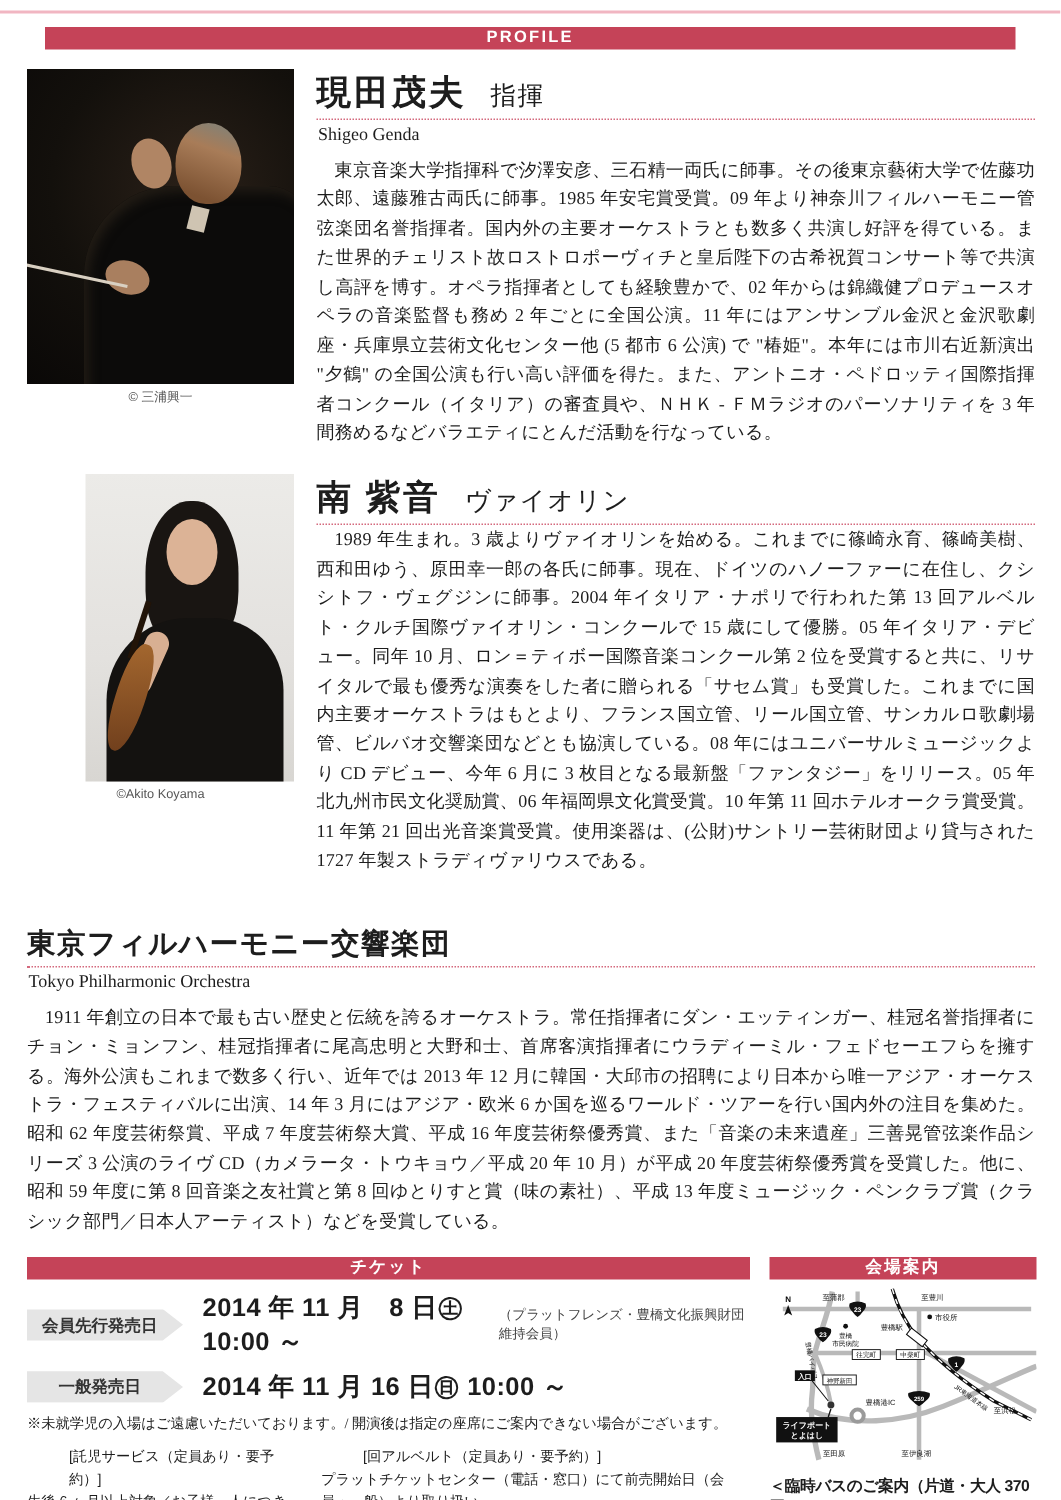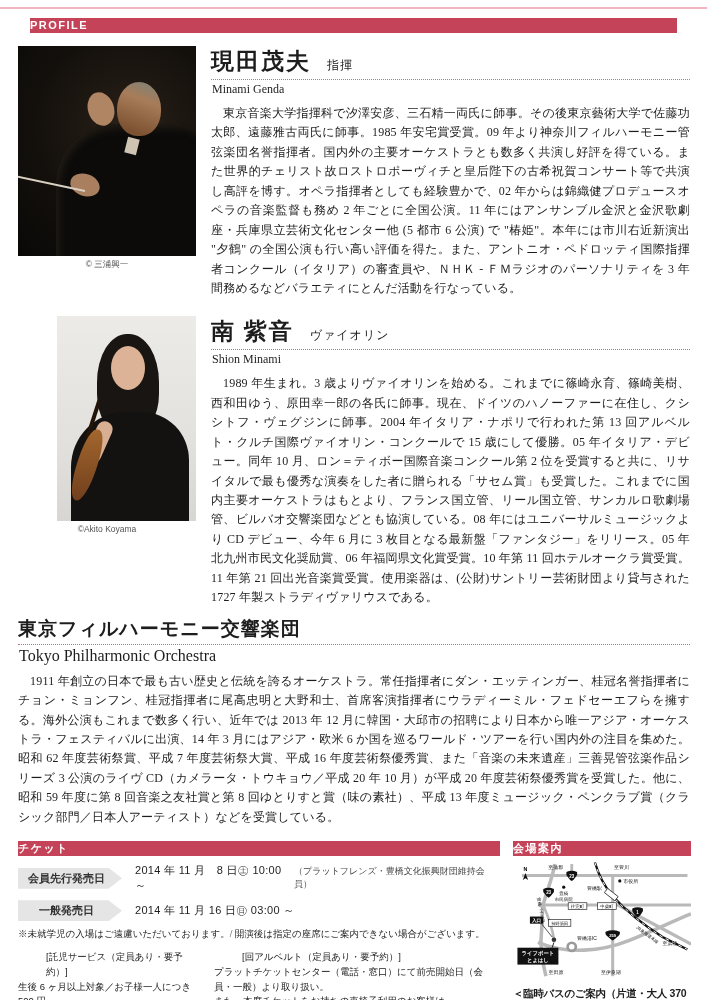--- a/index.html
+++ b/index.html
@@ -2,38 +2,38 @@
 <html lang="ja"><head>
 <meta charset="utf-8">
 <style>
   * { margin:0; padding:0; box-sizing:border-box; }
   html,body { width:707px; background:#fff; }
   body { height:1000px; overflow:hidden; position:relative;
          font-family:"Liberation Serif","DejaVu Serif",serif; color:#1d1d1d; }
 
   .top-rule { margin-top:7px; height:2px; background:#f1b6c2; width:100%; }
 
-  .red-bar { background:#c54358; color:#fff; 
+  .red-bar { background:#c54358; color:#fff; text-align:center;
              font-family:"Liberation Sans","DejaVu Sans",sans-serif;
              font-weight:bold; font-size:11px; height:15px; line-height:15px;
              letter-spacing:1.5px; }
   .profile-bar { margin:9px 30px 0 30px; }
 
   .content { padding:0 17px 0 18px; }
 
   
   .profile-row { display:flex; margin-top:13px; }
   .photo-col { width:178px; flex:0 0 178px; }
   .photo-credit { font-family:"Liberation Sans","DejaVu Sans",sans-serif;
                   font-size:8.5px; color:#555; text-align:center; margin-top:3px; }
   .bio-col { flex:1; margin-left:15px; }
   .name-row { display:flex; align-items:baseline;
               border-bottom:1.5px dotted #d4697d; padding-bottom:2px; }
   .p-name { font-size:23px; font-weight:bold; letter-spacing:2px; }
-  .p-role { font-size:12px; margin-left:16px; letter-spacing:1px;font-family:Liberation Serif, serif; }
+  .p-role { font-size:17px; margin-left:16px; letter-spacing:1px;font-family:Liberation Serif, serif; }
   .p-romaji { font-size:12px; margin:2px 0 7px 1px; }
   .bio { font-size:12px; line-height:1.62; text-align:justify;
          text-indent:1em; letter-spacing:0.2px; }
 
   
   .photo-conductor { position:relative; width:178px; height:210px; overflow:hidden;
      background:radial-gradient(circle at 62% 38%, #2a2018 0%, #13100c 55%, #0a0807 100%); }
   .pc-head { position:absolute; left:99px; top:36px; width:44px; height:54px;
      border-radius:50% 50% 46% 46%;
      background:linear-gradient(200deg,#8a8070 12%,#a87c58 35%,#7c5232 85%); }
@@ -59,37 +59,37 @@
      border-radius:46% 40% 0 0; background:#141210; }
   .pv-arm { position:absolute; left:34px; top:104px; width:16px; height:44px;
      border-radius:8px; background:#d8af92; transform:rotate(24deg); }
   .pv-violin { position:absolute; left:20px; top:112px; width:20px; height:74px;
      border-radius:45% 45% 48% 48%; transform:rotate(18deg);
      background:linear-gradient(160deg,#a5682f,#6f3e1c); }
   .pv-neckfb { position:absolute; left:34px; top:84px; width:4px; height:40px;
      background:#221408; transform:rotate(18deg); }
 
   
-  .orch { margin-top:8px; }
+  .orch { margin-top:32px; }
   .orch-name { font-size:19px; font-weight:bold; letter-spacing:1px;
      border-bottom:1.5px dotted #d4697d; padding-bottom:2px; }
-  .orch-romaji { font-size:16px; margin:2px 0 7px 1px; }
+  .orch-romaji { font-size:12px; margin:2px 0 7px 1px; }
 
   
   .bottom { display:flex; margin-top:14px; }
   .col-ticket { width:482px; flex:0 0 482px; }
   .col-venue { flex:1; margin-left:13px;
      font-family:"Liberation Sans","DejaVu Sans",sans-serif; }
 
   .sale-row { display:flex; align-items:center; margin-top:7px;
      font-family:"Liberation Sans","DejaVu Sans",sans-serif; }
   .sale-label { background:#e5e5e5; color:#333; font-weight:bold; font-size:11px;
      padding:3px 16px 3px 9px; clip-path:polygon(0 0,87% 0,100% 50%,87% 100%,0 100%);
      min-width:104px; text-align:center; }
-  .sale-date { font-size:11px; font-weight:normal; margin-left:13px; letter-spacing:0.3px; }
+  .sale-date { font-size:17px; font-weight:bold; margin-left:13px; letter-spacing:0.3px; }
   .sale-note { font-size:9px; color:#444; margin-left:0; }
 
   .caution { font-size:9.5px; margin-top:7px; color:#222;
      font-family:Liberation Serif, serif; }
 
   .notes-cols { display:flex; margin-top:9px; font-size:9.5px; line-height:1.55;
      font-family:"Liberation Sans","DejaVu Sans",sans-serif; }
   .notes-cols .nc-l { width:182px; flex:0 0 182px; }
   .notes-cols .nc-r { flex:1; margin-left:14px; }
   .note-title { font-weight:normal;margin-left:28px; }
@@ -119,21 +119,21 @@
         <div class="pc-hand-low"></div>
         <div class="pc-baton"></div>
       </div>
       <div class="photo-credit">© 三浦興一</div>
     </div>
     <div class="bio-col">
       <div class="name-row">
         <span class="p-name">現田茂夫</span>
         <span class="p-role">指揮</span>
       </div>
-      <div class="p-romaji">Minami Genda</div>
+      <div class="p-romaji">Shigeo Genda</div>
       <div class="bio">東京音楽大学指揮科で汐澤安彦、三石精一両氏に師事。その後東京藝術大学で佐藤功太郎、遠藤雅古両氏に師事。1985 年安宅賞受賞。09 年より神奈川フィルハーモニー管弦楽団名誉指揮者。国内外の主要オーケストラとも数多く共演し好評を得ている。また世界的チェリスト故ロストロポーヴィチと皇后陛下の古希祝賀コンサート等で共演し高評を博す。オペラ指揮者としても経験豊かで、02 年からは錦織健プロデュースオペラの音楽監督も務め 2 年ごとに全国公演。11 年にはアンサンブル金沢と金沢歌劇座・兵庫県立芸術文化センター他 (5 都市 6 公演) で "椿姫"。本年には市川右近新演出 "夕鶴" の全国公演も行い高い評価を得た。また、アントニオ・ペドロッティ国際指揮者コンクール（イタリア）の審査員や、ＮＨＫ - ＦＭラジオのパーソナリティを 3 年間務めるなどバラエティにとんだ活動を行なっている。</div>
     </div>
   </div>
 
   <div class="profile-row" style="margin-top:18px;">
     <div class="photo-col">
       <div class="photo-violinist">
         <div class="pv-hair"></div>
         <div class="pv-face"></div>
         <div class="pv-dress"></div>
@@ -141,21 +141,20 @@
         <div class="pv-neckfb"></div>
         <div class="pv-violin"></div>
       </div>
       <div class="photo-credit" style="text-align:center;">©Akito Koyama</div>
     </div>
     <div class="bio-col">
       <div class="name-row">
         <span class="p-name">南 紫音</span>
         <span class="p-role">ヴァイオリン</span>
       </div>
-      <div class="p-romaji">Shion Minami</div>
       <div class="bio">1989 年生まれ。3 歳よりヴァイオリンを始める。これまでに篠崎永育、篠崎美樹、西和田ゆう、原田幸一郎の各氏に師事。現在、ドイツのハノーファーに在住し、クシシトフ・ヴェグジンに師事。2004 年イタリア・ナポリで行われた第 13 回アルベルト・クルチ国際ヴァイオリン・コンクールで 15 歳にして優勝。05 年イタリア・デビュー。同年 10 月、ロン＝ティボー国際音楽コンクール第 2 位を受賞すると共に、リサイタルで最も優秀な演奏をした者に贈られる「サセム賞」も受賞した。これまでに国内主要オーケストラはもとより、フランス国立管、リール国立管、サンカルロ歌劇場管、ビルバオ交響楽団などとも協演している。08 年にはユニバーサルミュージックより CD デビュー、今年 6 月に 3 枚目となる最新盤「ファンタジー」をリリース。05 年北九州市民文化奨励賞、06 年福岡県文化賞受賞。10 年第 11 回ホテルオークラ賞受賞。11 年第 21 回出光音楽賞受賞。使用楽器は、(公財)サントリー芸術財団より貸与された 1727 年製ストラディヴァリウスである。</div>
     </div>
   </div>
 
   <div class="orch">
     <div class="orch-name">東京フィルハーモニー交響楽団</div>
     <div class="orch-romaji">Tokyo Philharmonic Orchestra</div>
     <div class="bio">1911 年創立の日本で最も古い歴史と伝統を誇るオーケストラ。常任指揮者にダン・エッティンガー、桂冠名誉指揮者にチョン・ミョンフン、桂冠指揮者に尾高忠明と大野和士、首席客演指揮者にウラディーミル・フェドセーエフらを擁する。海外公演もこれまで数多く行い、近年では 2013 年 12 月に韓国・大邱市の招聘により日本から唯一アジア・オーケストラ・フェスティバルに出演、14 年 3 月にはアジア・欧米 6 か国を巡るワールド・ツアーを行い国内外の注目を集めた。昭和 62 年度芸術祭賞、平成 7 年度芸術祭大賞、平成 16 年度芸術祭優秀賞、また「音楽の未来遺産」三善晃管弦楽作品シリーズ 3 公演のライヴ CD（カメラータ・トウキョウ／平成 20 年 10 月）が平成 20 年度芸術祭優秀賞を受賞した。他に、昭和 59 年度に第 8 回音楽之友社賞と第 8 回ゆとりすと賞（味の素社）、平成 13 年度ミュージック・ペンクラブ賞（クラシック部門／日本人アーティスト）などを受賞している。</div>
   </div>
 
@@ -164,21 +163,21 @@
     <div class="col-ticket">
       <div class="red-bar"><span>チケット</span></div>
 
       <div class="sale-row">
         <span class="sale-label">会員先行発売日</span>
         <span class="sale-date">2014 年 11 月　8 日㊏ 10:00 ～</span>
         <span class="sale-note">（プラットフレンズ・豊橋文化振興財団維持会員）</span>
       </div>
       <div class="sale-row">
         <span class="sale-label">一般発売日</span>
-        <span class="sale-date">2014 年 11 月 16 日㊐ 03:00 ～</span>
+        <span class="sale-date">2014 年 11 月 16 日㊐ 10:00 ～</span>
       </div>
 
       <div class="caution">※未就学児の入場はご遠慮いただいております。/ 開演後は指定の座席にご案内できない場合がございます。</div>
 
       <div class="notes-cols">
         <div class="nc-l">
           <div class="note-title">[託児サービス（定員あり・要予約）]</div>
           <div class="pre">生後 6 ヶ月以上対象／お子様一人につき 500 円
 1 月 25 日（日）までに問合せ先へ</div>
         </div>

